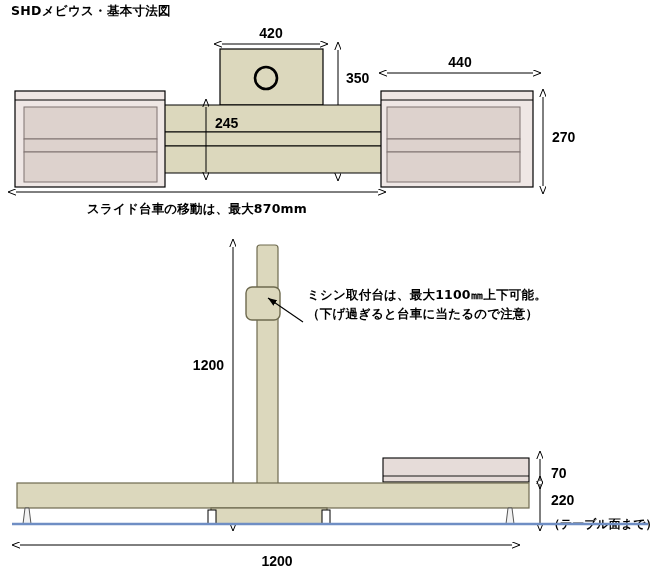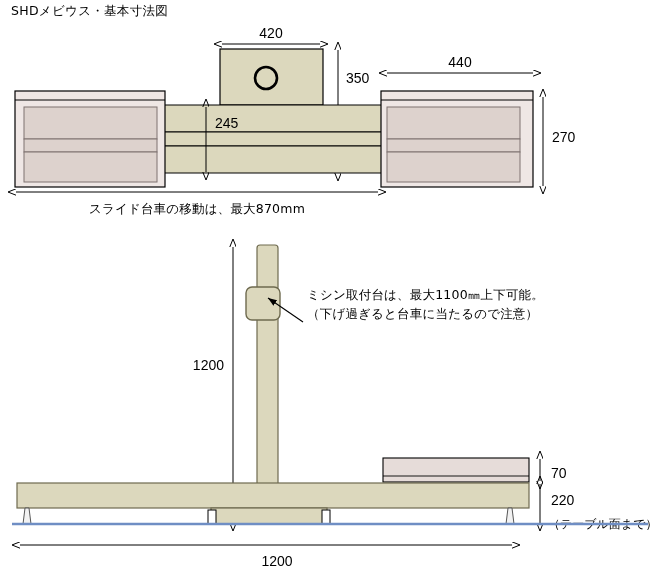--- a/index.html
+++ b/index.html
@@ -11,20 +11,21 @@
   body {
     font-family: "Liberation Sans", "DejaVu Sans", sans-serif;
     color: #000000;
   }
   #page {
     position: relative;
     width: 660px;
     height: 576px;
     overflow: hidden;
     background: #ffffff;
+    font-weight: bold;
   }
   #drawing-svg {
     position: absolute;
     left: 0;
     top: 0;
     width: 660px;
     height: 576px;
     display: block;
   }
   .title-text {

